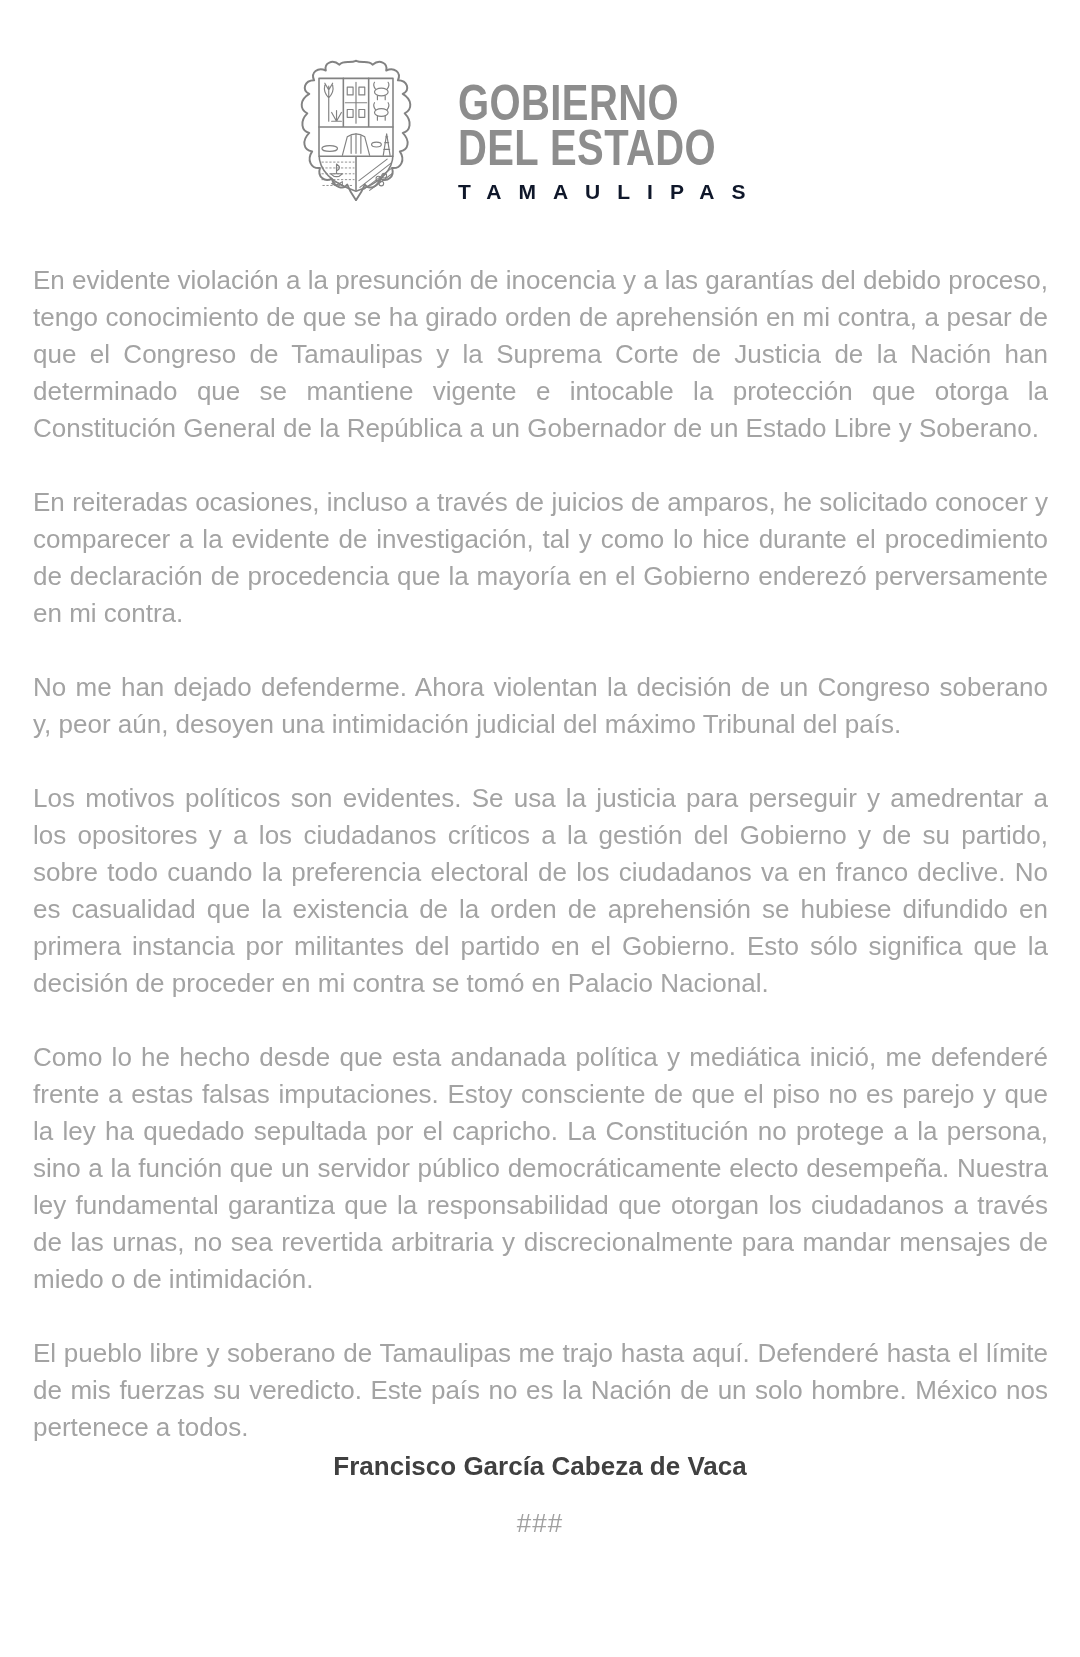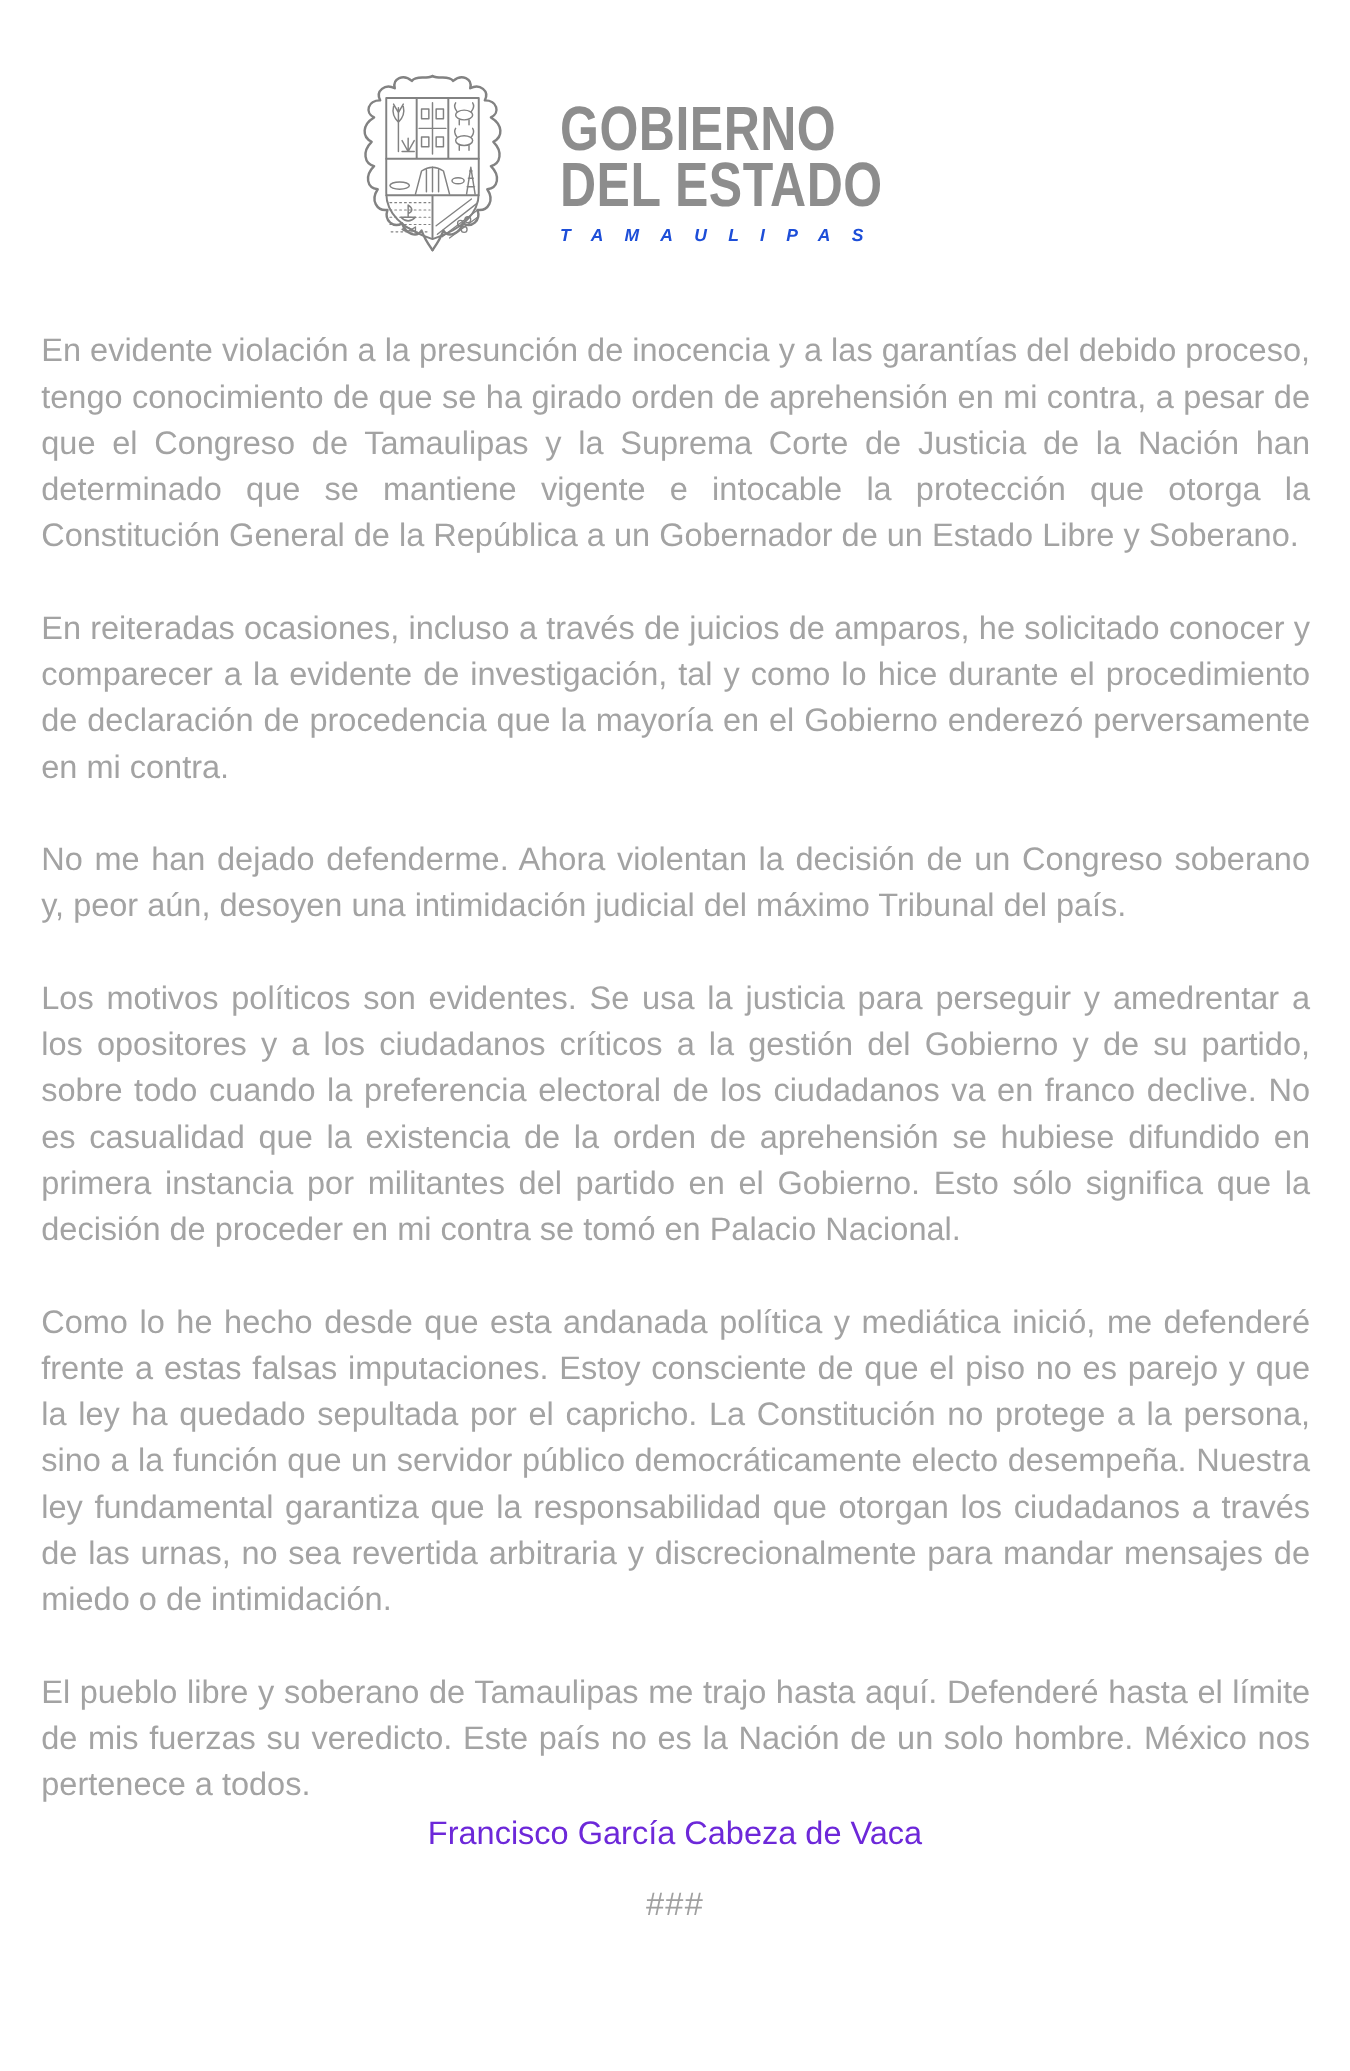--- a/index.html
+++ b/index.html
@@ -11,45 +11,44 @@
     height:1657px;
     margin:0 auto;
     background:#ffffff;
     font-family:"Liberation Sans", sans-serif;
     overflow:hidden;
   }
   
   .header {
     position:absolute;
     top:55px;
-    left:268px;
+    left:278px;
     display:flex;
     align-items:flex-start;
     gap:24px;
   }
   .crest { width:156px; height:148px; flex:0 0 auto; }
   .wordmark { padding-top:26px; }
   .wordmark-line {
     font-weight:bold;
     font-size:50px;
     line-height:45px;
     color:#8d8d8d;
     letter-spacing:0.5px;
     transform:scaleX(0.80);
     transform-origin:left center;
     white-space:nowrap;
   }
   .wordmark-sub {
     margin-top:9px;
     font-weight:bold;
-    font-size:14px;
-    color:#1d4ed8;
+    font-size:21px;
+    color:#0f172a;
     letter-spacing:17px;
     white-space:nowrap;
-    font-style:italic;
   }
   
   .content {
     position:absolute;
     top:262px;
     left:33px;
     right:32px;
     color:#a3a3a3;
     font-size:26px;
     line-height:37px;
@@ -64,21 +63,21 @@
   .signature {
     position:absolute;
     top:1448px;
     left:0;
     width:1080px;
     text-align:center;
     color:#a0a0a0;
     font-size:26px;
     line-height:37px;
   }
-  .sig-name { font-weight:normal; color:#6d28d9; }
+  .sig-name { font-weight:bold; color:#404040; }
   .sig-title { margin-top:21px; }
   .end-mark { margin-top:20px; letter-spacing:1px; }
 </style>
 </head>
 <body>
 
 <div class="page">
 
   <div class="header">
 

